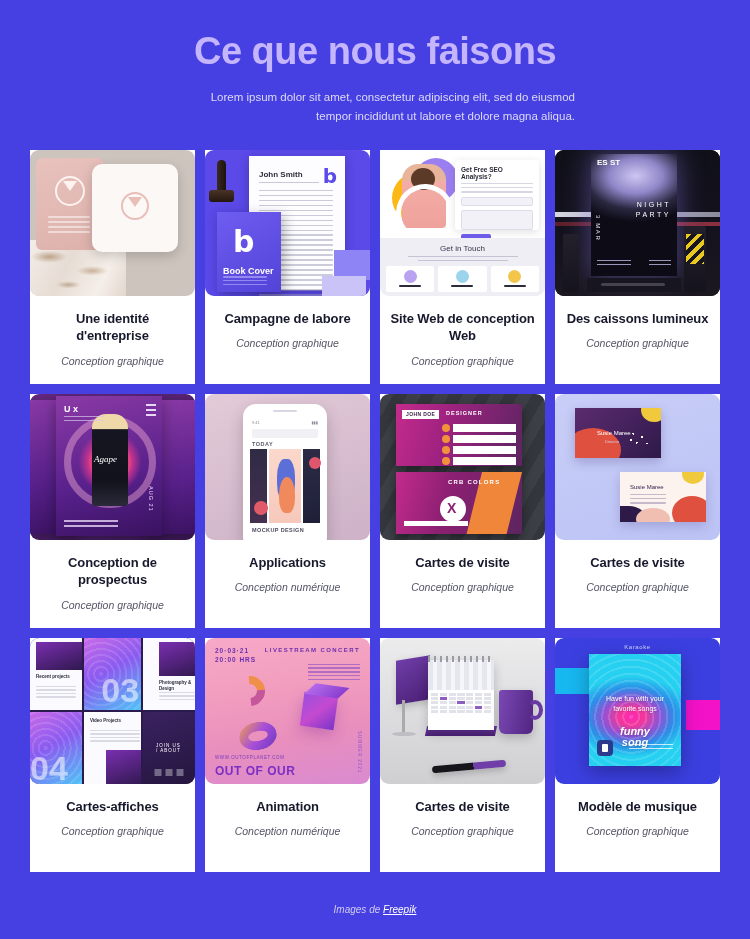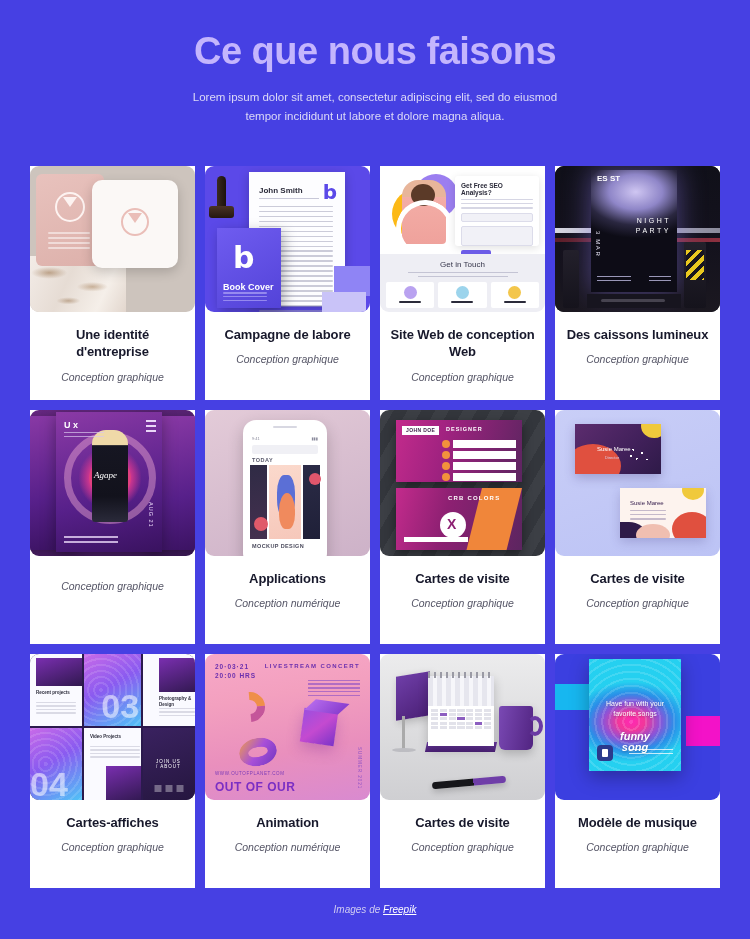--- a/index.html
+++ b/index.html
@@ -34,25 +34,26 @@
 
   .page-title {
     color: #c4b5fd;
     font-size: 38px;
     font-weight: bold;
     letter-spacing: -0.5px;
     line-height: 1.15;
   }
 
   .page-subtitle {
-    margin: 14px auto 16px auto;
+    margin: 14px auto 0 auto;
     width: 400px;
     color: #dcd9f7;
     font-size: 11.5px;
     line-height: 1.65;
+    text-align: right;
   }
 
   
   .grid {
     margin-top: 24px;
     width: 690px;
     display: grid;
     grid-template-columns: repeat(4, 1fr);
     gap: 10px 10px;
   }
@@ -406,21 +407,21 @@
   .t-stat .handle { position:absolute; right: 2px; top: 62px; width: 16px; height: 20px; border: 4px solid #6a3aa4; border-radius: 50%; border-left-color: transparent; }
   .t-stat .pen { position:absolute; left: 52px; bottom: 14px; width: 74px; height: 7px; border-radius: 4px;
      background: linear-gradient(90deg,#16161a 0 56%, #6f3ea8 56% 100%); transform: rotate(-5deg); box-shadow: 0 3px 6px rgba(0,0,0,.2); }
 
   
   .t-music { background:#3b3fe0; }
   .t-music .kar { position:absolute; left:50%; transform:translateX(-50%); top: 6px; color:#cfd4ff; font-size: 6px; letter-spacing:.6px; }
   .t-music .sqC { position:absolute; left: 0; top: 30px; width: 34px; height: 26px; background:#17b7f0; }
   .t-music .sqM { position:absolute; right: 0; top: 62px; width: 34px; height: 30px; background:#f312c8; }
   .t-music .poster {
-    position:absolute; left: 34px; top: 5px; width: 92px; height: 112px;
+    position:absolute; left: 34px; top: 16px; width: 92px; height: 112px;
     background:
       radial-gradient(ellipse 60px 40px at 46% 56%, #ff28b4 0%, #f2379a 22%, #8b54d8 48%, #2a8fe8 72%, #25d0f0 100%),
       linear-gradient(200deg,#2aa8e8 0%, #6a6ae0 35%, #ff3fa0 65%, #ff6a3a 100%);
     box-shadow: 0 6px 18px rgba(0,0,0,.3);
   }
   .t-music .poster .rings { position:absolute; inset:0;
      background: repeating-radial-gradient(circle at 46% 56%, rgba(255,255,255,.14) 0 2px, transparent 2px 7px); }
   .t-music .poster .hl { position:absolute; left: 8px; top: 40px; right: 8px; color:#fff; font-size: 7px; text-align:center; line-height:1.5; text-shadow: 0 1px 2px rgba(0,0,0,.25); }
   .t-music .poster .fs { position:absolute; left:50%; transform:translateX(-50%); top: 72px; color:#fff; font-size: 11px; font-weight:bold; font-style:italic; text-align:center; line-height:1.05; text-shadow: 0 1px 3px rgba(0,0,0,.3); }
   .t-music .poster .foot { position:absolute; right: 8px; bottom: 14px; width: 44px; }
@@ -601,20 +602,21 @@
             </span>
           <span class="stripes"></span>
           <span class="vcode">AUG 21</span>
           <span class="bl">
               <i></i>
               <i></i>
             </span>
         </div>
       </div>
       <div class="card-body">
+        <h3 class="card-title">Conception de prospectus</h3>
         <p class="card-sub">Conception graphique</p>
       </div>
     </article>
 
     <article class="card">
       <div class="card-thumb t-app">
         <div class="phone">
           <span class="speaker"></span>
           <div class="screen">
             <div class="statusbar">

